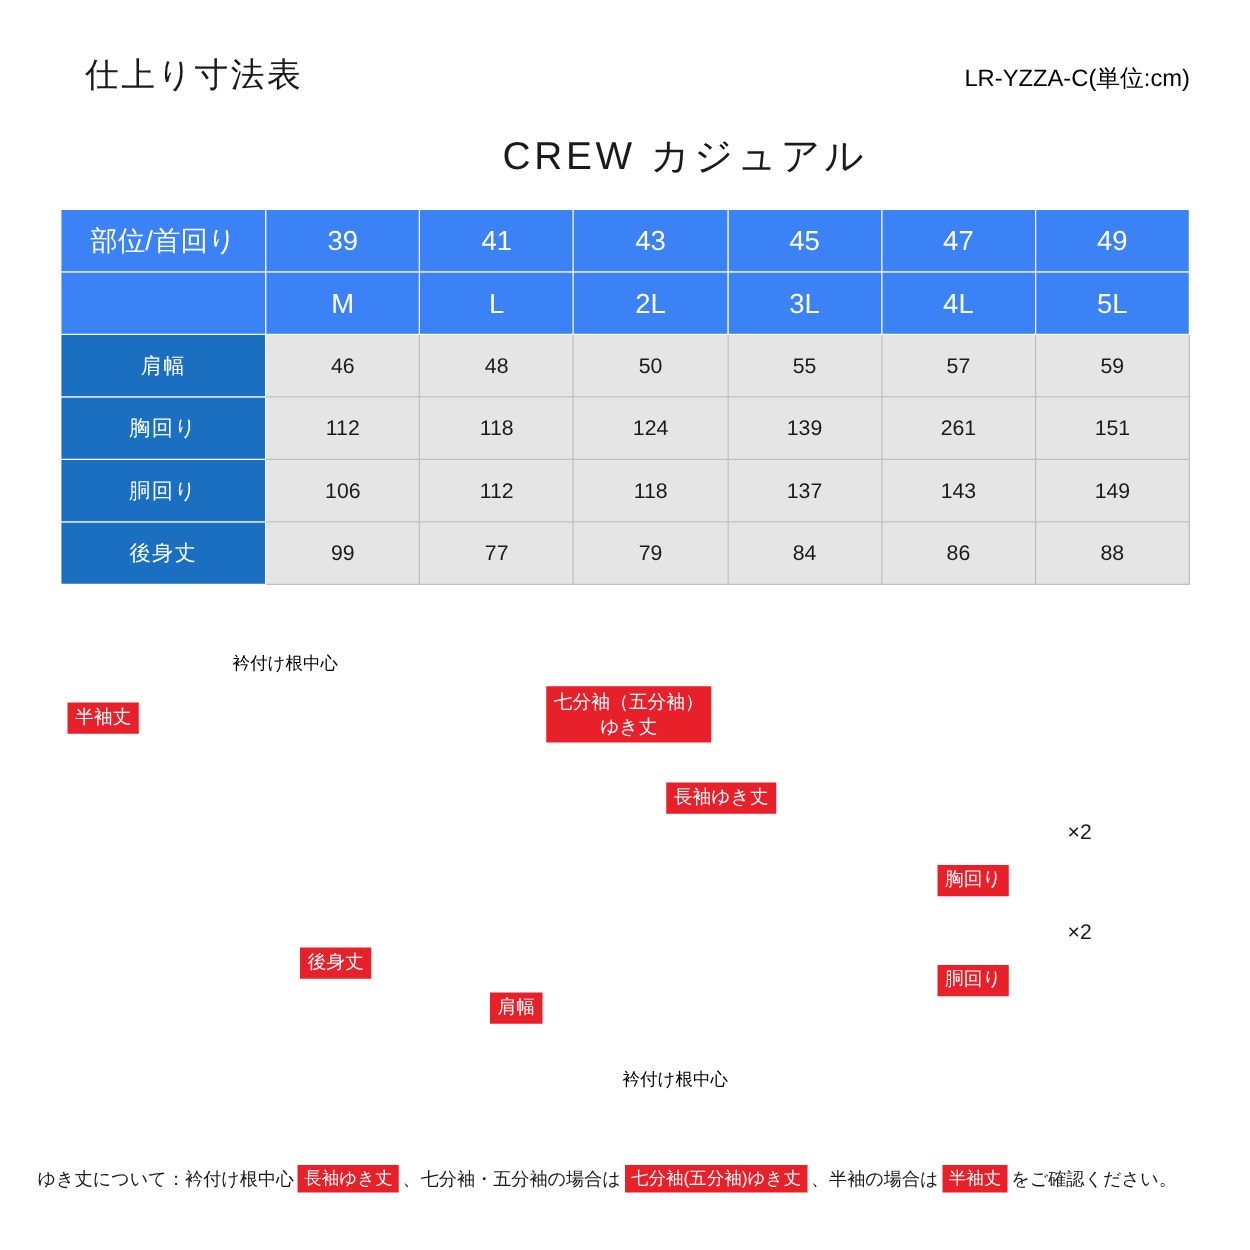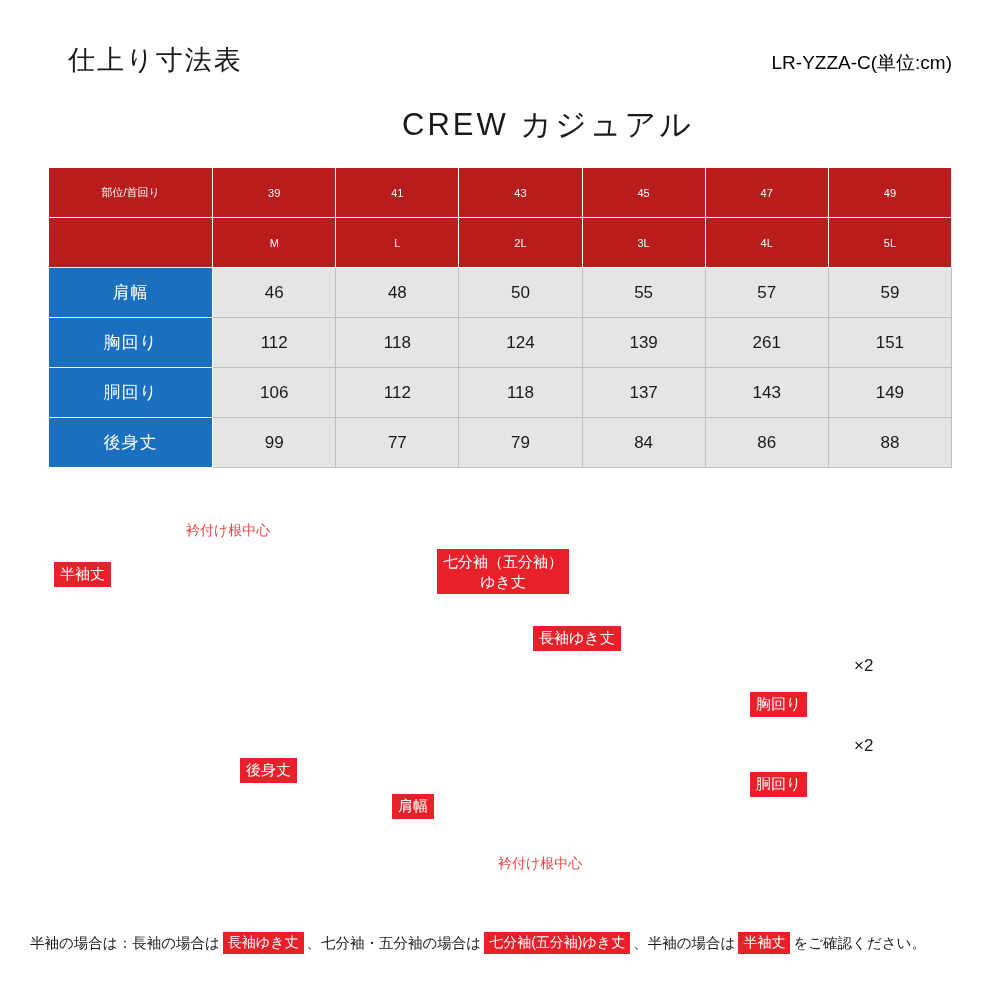--- a/index.html
+++ b/index.html
@@ -73,23 +73,23 @@
   table.size-table td {
     border: 1px solid #bfbfbf;
     height: 47px;
     text-align: center;
     vertical-align: middle;
     font-size: 17px;
     color: #1a1a1a;
     background: #e5e5e5;
   }
   table.size-table td.hd {
-    background: #b91c1c;
+    background: #3b82f6;
     color: #ffffff;
-    font-size: 11px;
+    font-size: 22px;
     border: 1px solid #ffffff;
   }
   table.size-table td.rowhd {
     background: #1b6fc0;
     color: #ffffff;
     font-size: 17px;
     border: 1px solid #ffffff;
     letter-spacing: 1px;
   }
   table.size-table col.first { width: 164px; }
@@ -112,21 +112,21 @@
     white-space: nowrap;
     line-height: 1.25;
     text-align: center;
   }
   .redlabel.two {
     line-height: 1.3;
   }
   .plainlabel {
     position: absolute;
     font-size: 14px;
-    color: #ef4444;
+    color: #000000;
     white-space: nowrap;
   }
   .xlabel {
     position: absolute;
     font-size: 17px;
     color: #1a1a1a;
     white-space: nowrap;
   }
 
   
@@ -349,21 +349,21 @@
     <div class="plainlabel" style="left:498px; top:355px;">衿付け根中心</div>
 
     <div class="xlabel" style="left:854px; top:156px;">×2</div>
     <div class="redlabel" style="left:750px; top:192px;">胸回り</div>
 
     <div class="xlabel" style="left:854px; top:236px;">×2</div>
     <div class="redlabel" style="left:750px; top:272px;">胴回り</div>
   </div>
 
   <div class="footnote">
-    <span class="txt">半袖の場合は：長袖の場合は</span>
+    <span class="txt">ゆき丈について：衿付け根中心</span>
     <span class="tag">長袖ゆき丈</span>
     <span class="txt">、七分袖・五分袖の場合は</span>
     <span class="tag">七分袖(五分袖)ゆき丈</span>
     <span class="txt">、半袖の場合は</span>
     <span class="tag">半袖丈</span>
     <span class="txt">をご確認ください。</span>
   </div>
 
 </div>
 

